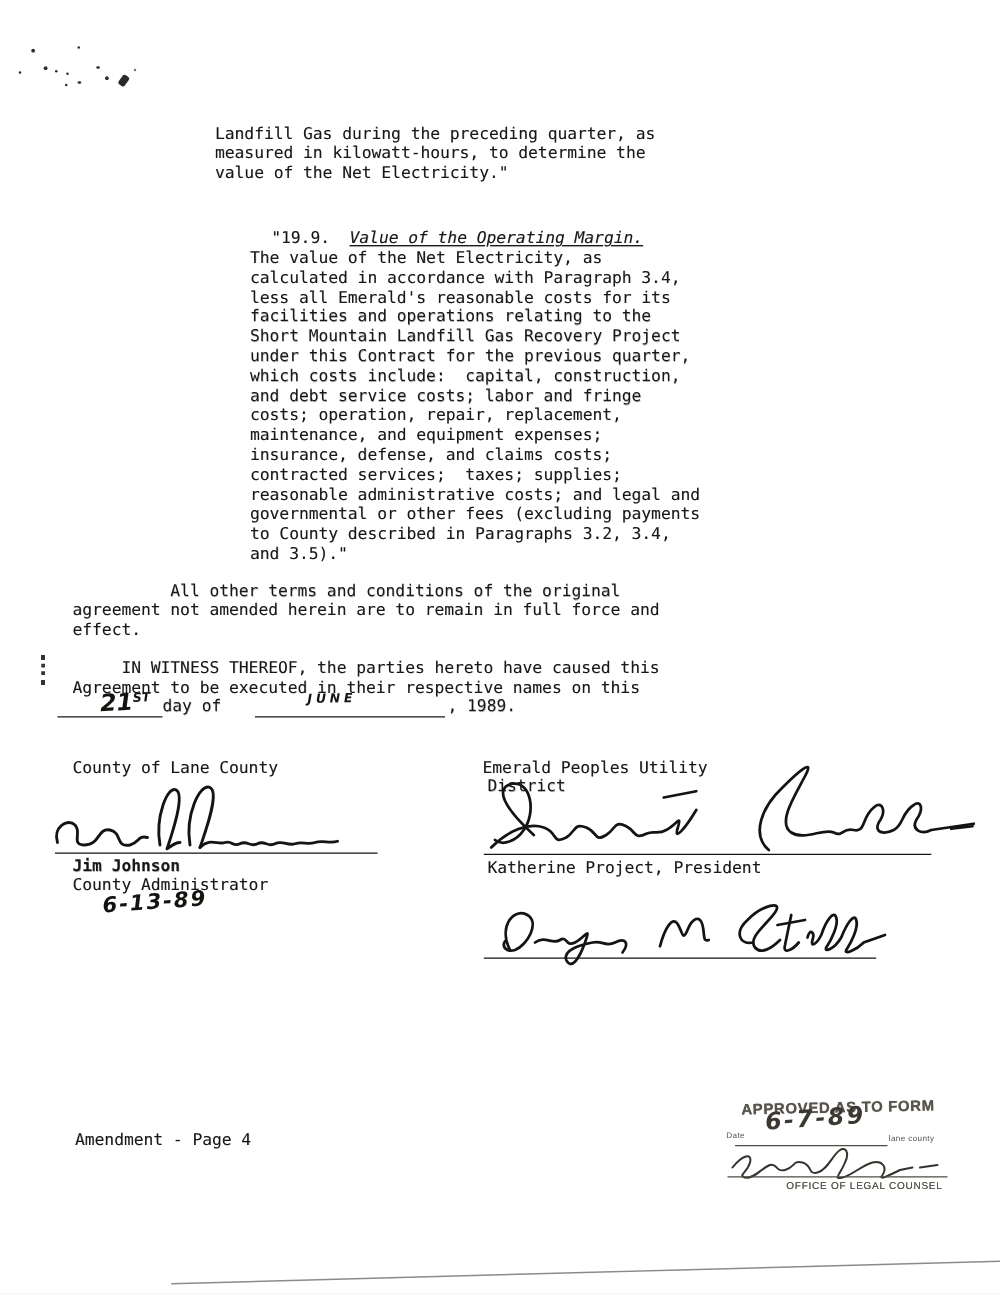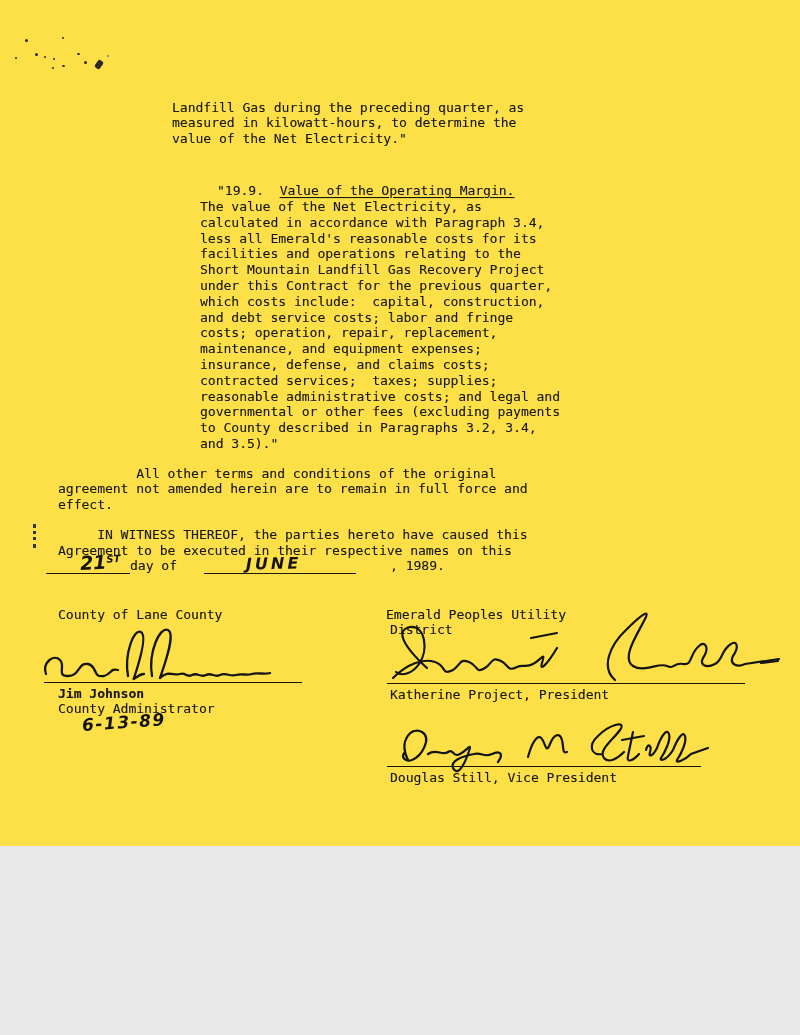--- a/index.html
+++ b/index.html
@@ -1,32 +1,32 @@
 <!DOCTYPE html>
 <html><head>
 <meta charset="utf-8">
 <style>
   html,body{margin:0;padding:0;background:#e8e8e8;}
   .page{
-    position:relative;width:800px;height:846px;background:#fde047;
+    position:relative;width:800px;height:1035px;background:#ffffff;
     margin:0 auto;overflow:hidden;
     font-family:"DejaVu Sans Mono","Liberation Mono",monospace;
     color:#181818;
   }
   .tw{ 
     position:absolute;margin:0;white-space:pre;
     font-family:"DejaVu Sans Mono","Liberation Mono",monospace;
     font-size:13px;letter-spacing:0;
     text-shadow:0.3px 0.3px 0 rgba(0,0,0,0.30);
   }
   .lh153{line-height:15.3px;}
   .lh154{line-height:15.4px;}
   .lh156{line-height:15.6px;}
   .lh158{line-height:15.8px;margin-left:43px;}
-  .uline{text-decoration:underline;text-underline-offset:2px;}
+  .uline{text-decoration:underline;text-underline-offset:2px;font-style:italic;}
   .abs{position:absolute;}
   .sigline{position:absolute;border-top:1.6px solid #141414;height:0;}
   .blank{position:absolute;border-bottom:1.4px solid #1a1a1a;height:19px;}
   .hw{
     position:absolute;
     font-family:"DejaVu Sans",sans-serif;font-style:italic;font-weight:700;
     color:#15130f;white-space:pre;
   }
   .hw-sup{font-size:10px;vertical-align:6px;letter-spacing:0;}
   .stamp{color:#56534b;font-family:"Liberation Sans","DejaVu Sans",sans-serif;}
@@ -88,22 +88,22 @@
 effect.</pre>
 
   <pre class="tw lh156" style="left:58px;top:527px;">     IN WITNESS THEREOF, the parties hereto have caused this
 Agreement to be executed in their respective names on this</pre>
 
   <div class="abs" style="left:46px;top:554px;width:430px;height:24px;">
     <span class="blank" style="left:0;top:0;width:84px;"></span>
     <span class="hw" style="left:34px;top:-3px;font-size:19px;transform:rotate(-3deg);"><span>21</span><sup class="hw-sup">ST</sup></span>
     <span class="tw" style="left:84px;top:4px;">day of</span>
     <span class="blank" style="left:158px;top:0;width:152px;"></span>
-    <span class="hw" style="left:200px;top:0px;font-size:16px;letter-spacing:3px;transform:rotate(-1deg);">JUNE</span>
-    <span class="tw" style="left:312px;top:4px;margin-left:32px;">, 1989.</span>
+    <span class="hw" style="left:200px;top:0px;font-size:10px;letter-spacing:3px;transform:rotate(-1deg);">JUNE</span>
+    <span class="tw" style="left:312px;top:4px;">, 1989.</span>
   </div>
 
   <div class="tw" style="left:58px;top:607px;">County of Lane County</div>
   <svg style="left:40px;top:624px;" width="265" height="64" viewBox="0 0 265 64">
     <g fill="none" stroke="#141414" stroke-width="2.3" stroke-linecap="round">
       <path d="M6,50 C2,38 14,30 20,36 C26,42 16,52 28,52 C40,52 38,38 48,40 C58,42 52,54 64,52 C72,50 70,44 78,46"></path>
       <path d="M88,52 C84,30 94,4 101,8 C108,12 98,42 94,54 C92,58 98,50 104,50"></path>
       <path d="M112,52 C108,28 120,2 128,6 C136,10 124,42 120,54"></path>
       <path d="M120,54 C128,46 134,52 140,50 C146,48 146,54 152,51 C158,48 160,54 166,51 C172,48 174,54 180,51 C186,48 190,53 196,51 C202,49 206,52 212,50 C218,48 224,51 230,49"></path>
     </g>
@@ -132,21 +132,20 @@
       <path d="M20,40 C10,20 24,6 34,12 C44,18 34,36 24,40 C18,42 13,38 16,33"></path>
       <path d="M40,34 C48,28 54,36 60,32 C66,28 64,38 72,34 C80,30 85,20 80,34 C75,48 69,56 65,48 C62,40 76,36 86,34 C94,32 96,38 104,34 C112,30 116,34 110,42"></path>
       <path d="M140,37 C144,22 150,13 154,19 C158,25 158,34 162,24 C166,14 172,12 174,20 C176,28 174,34 179,32"></path>
       <path d="M214,34 C204,36 199,26 210,16 C222,4 239,0 232,10 C225,20 210,30 216,38 C221,44 230,38 236,32"></path>
       <path d="M245,12 L240,36 C238,44 246,40 251,34"></path>
       <path d="M234,20 L256,16"></path>
       <path d="M258,30 C260,22 264,26 262,32 C260,38 265,36 269,28 C273,16 279,8 281,14 C283,20 277,32 273,38 C271,42 279,40 285,30 C289,20 295,10 297,16 C299,22 293,34 289,40 C287,44 297,40 303,34 L320,28"></path>
     </g>
   </svg>
   <div class="sigline" style="left:387px;top:766px;width:314px;"></div>
-  <div class="tw" style="left:390px;top:770px;">Douglas Still, Vice President</div>
 
   <div class="tw" style="left:60px;top:905px;">Amendment - Page 4</div>
 
   <div>
     <div class="stamp stamp-title" style="left:593px;top:879px;">APPROVED AS TO FORM</div>
     <div class="stamp stamp-small" style="left:581px;top:905px;">Date</div>
     <div class="hw" style="left:612px;top:884px;font-size:19px;letter-spacing:2px;transform:rotate(-4deg);color:#3a3831;">6-7-89</div>
     <div class="stamp-line" style="left:588px;top:916px;width:122px;"></div>
     <div class="stamp stamp-small" style="left:711px;top:908px;">lane county</div>
     <svg style="left:580px;top:914px;" width="178" height="30" viewBox="0 0 178 30">

